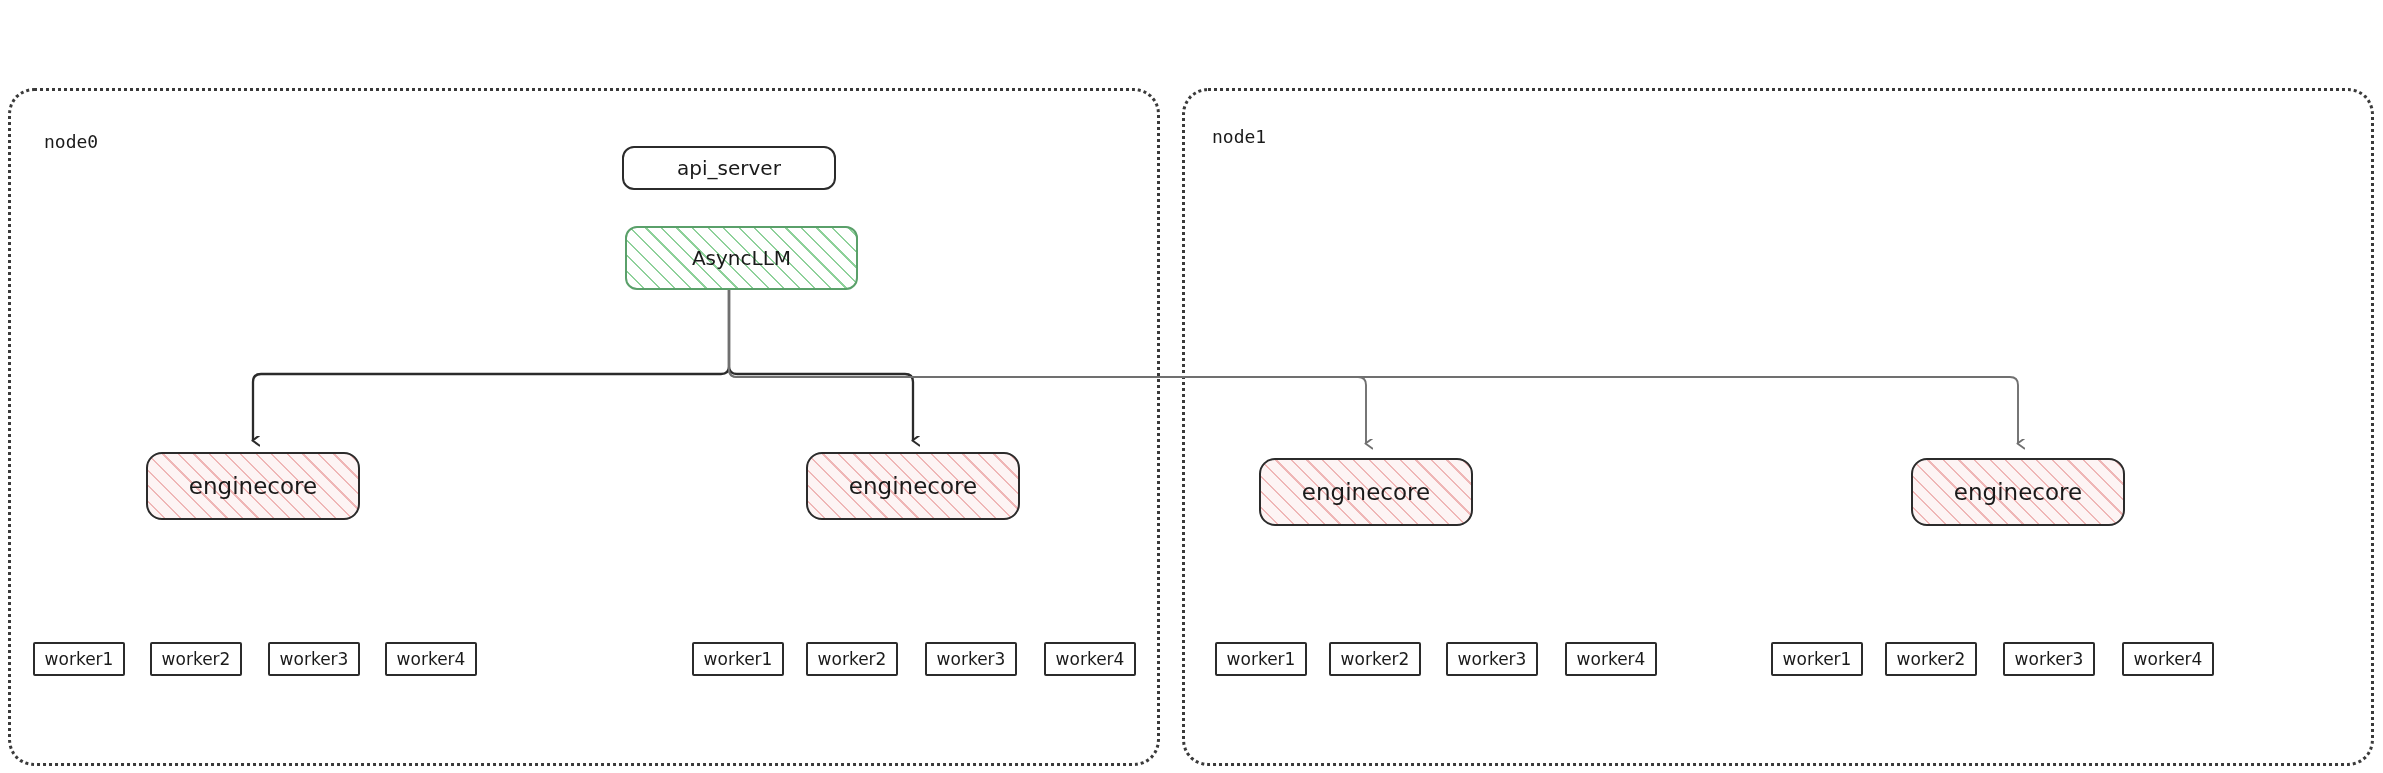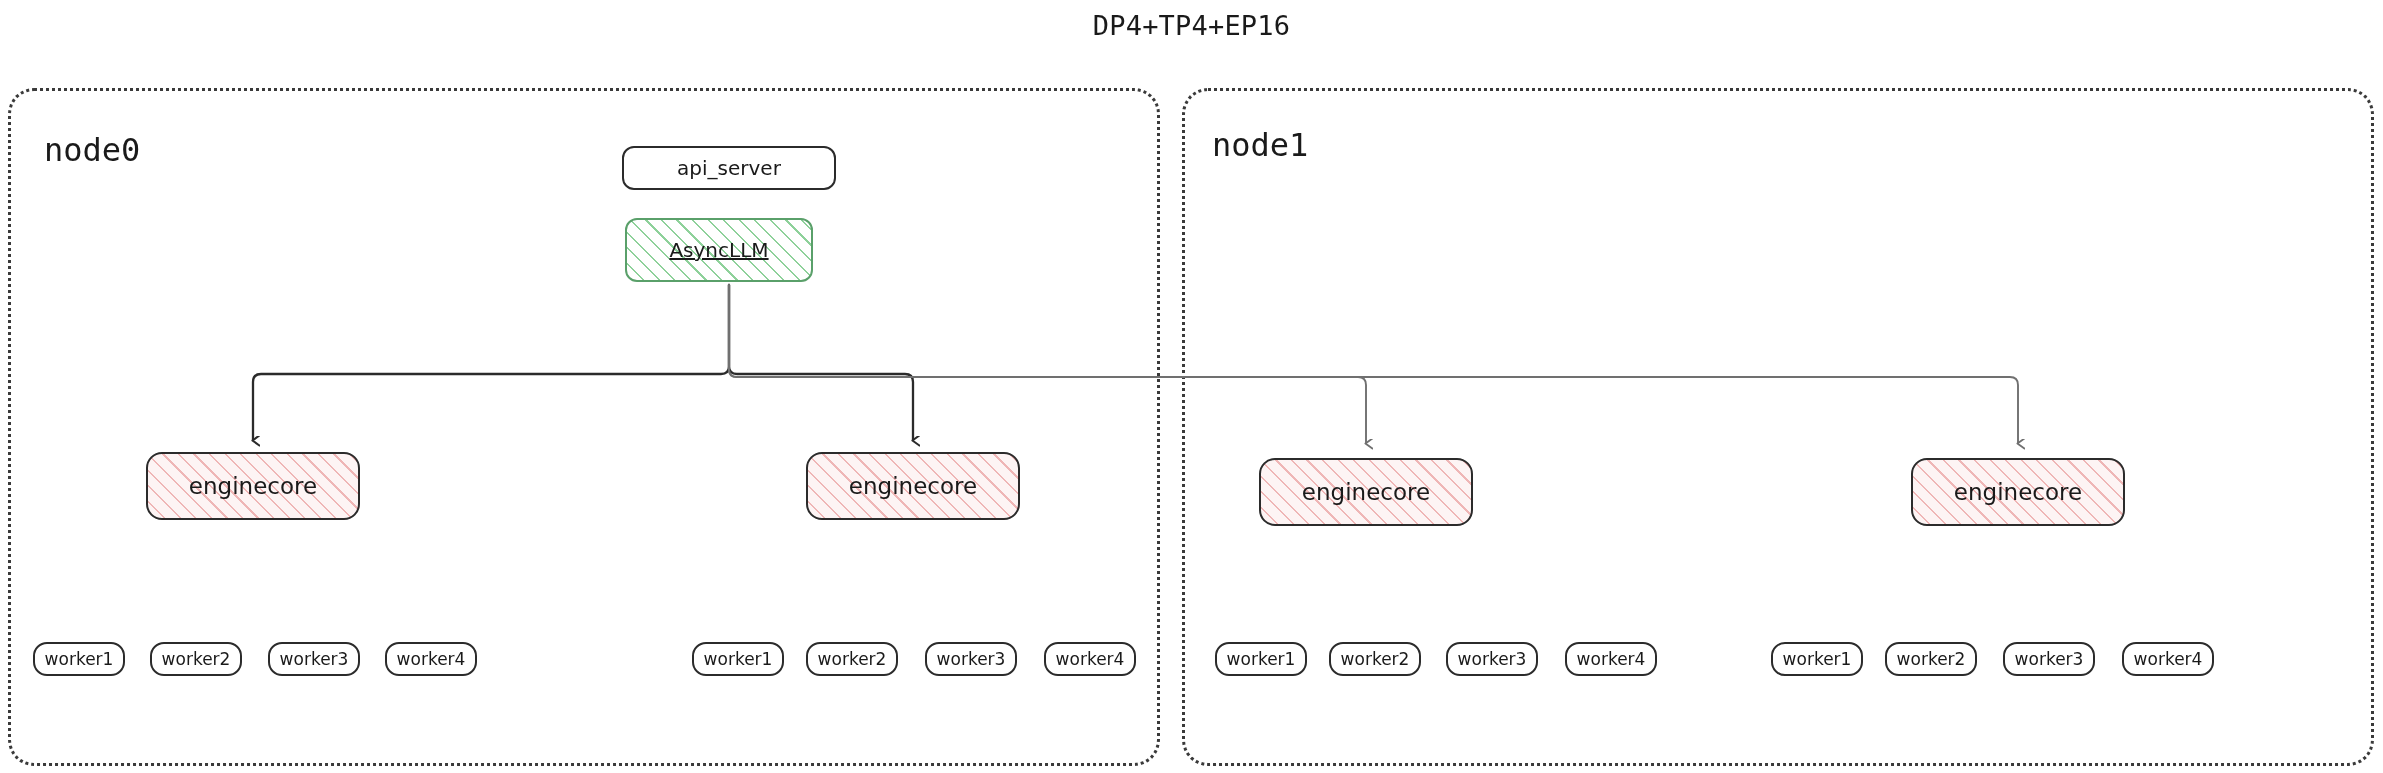--- a/index.html
+++ b/index.html
@@ -41,21 +41,21 @@
     border-radius: 26px;
     background: transparent;
     box-sizing: border-box;
   }
   #node-box-0 { left: 8px;    top: 88px; width: 1152px; height: 678px; }
   #node-box-1 { left: 1182px; top: 88px; width: 1192px; height: 678px; }
 
   .node-label {
     position: absolute;
     font-family: "DejaVu Sans Mono", monospace;
-    font-size: 32px;
+    font-size: 18px;
     color: #1a1a1a;
     white-space: nowrap;
   }
   #node-label-0 { left: 44px;   top: 131px; }
   #node-label-1 { left: 1212px; top: 126px; }
 
   
   #connector-layer {
     position: absolute;
     left: 0; top: 0;
@@ -103,32 +103,31 @@
     background-color: #fdf4f4;
     background-image: repeating-linear-gradient(
         45deg,
         #efb6b6 0px, #efb6b6 1.6px,
         rgba(255,255,255,0) 1.6px, rgba(255,255,255,0) 11px);
   }
 
   
   .box-worker {
     border: 2.2px solid #2b2b2b;
-    border-radius: 14px;
+    border-radius: 2px;
     background: #ffffff;
     font-size: 17px;
     height: 34px;
   }
 </style>
 </head>
 <body>
 
 <div id="diagram-root">
 
-  <div class="diagram-title">DP4+TP4+EP16</div>
 
   <div class="node-box" id="node-box-0"></div>
   <div class="node-box" id="node-box-1"></div>
 
   <div class="node-label" id="node-label-0">node0</div>
   <div class="node-label" id="node-label-1">node1</div>
 
   <svg id="connector-layer" viewBox="0 0 2383 773" width="2383" height="773" xmlns="http://www.w3.org/2000/svg">
     <defs>
       <marker id="arrow-dark" markerWidth="14" markerHeight="14" refX="4.5" refY="7" orient="auto" markerUnits="userSpaceOnUse">
@@ -143,21 +142,21 @@
 
     <path d="M 729,285 L 729,366 Q 729,374 737,374 L 905,374 Q 913,374 913,382 L 913,440" fill="none" stroke="#2b2b2b" stroke-width="2.3" stroke-linecap="round" marker-end="url(#arrow-dark)"></path>
 
     <path d="M 729,285 L 729,370 Q 729,377 737,377 L 1358,377 Q 1366,377 1366,385 L 1366,443" fill="none" stroke="#707070" stroke-width="1.9" stroke-linecap="round" marker-end="url(#arrow-gray)"></path>
 
     <path d="M 729,285 L 729,370 Q 729,377 737,377 L 2010,377 Q 2018,377 2018,385 L 2018,443" fill="none" stroke="#707070" stroke-width="1.9" stroke-linecap="round" marker-end="url(#arrow-gray)"></path>
   </svg>
 
   <div class="gbox box-api" style="left:622px; top:146px; width:214px; height:44px;">api_server</div>
 
-  <div class="gbox box-async" style="left:625px; top:218px; width:188px; height:64px;text-decoration:underline;">AsyncLLM</div>
+  <div class="gbox box-async" style="left:625px; top:226px; width:233px; height:64px;">AsyncLLM</div>
 
   <div class="gbox box-engine" style="left:146px; top:452px; width:214px; height:68px;">enginecore</div>
 
   <div class="gbox box-engine" style="left:806px; top:452px; width:214px; height:68px;">enginecore</div>
 
   <div class="gbox box-engine" style="left:1259px; top:458px; width:214px; height:68px;">enginecore</div>
 
   <div class="gbox box-engine" style="left:1911px; top:458px; width:214px; height:68px;">enginecore</div>
 
   <div class="gbox box-worker" style="left:33px;  top:642px; width:92px;">worker1</div>

